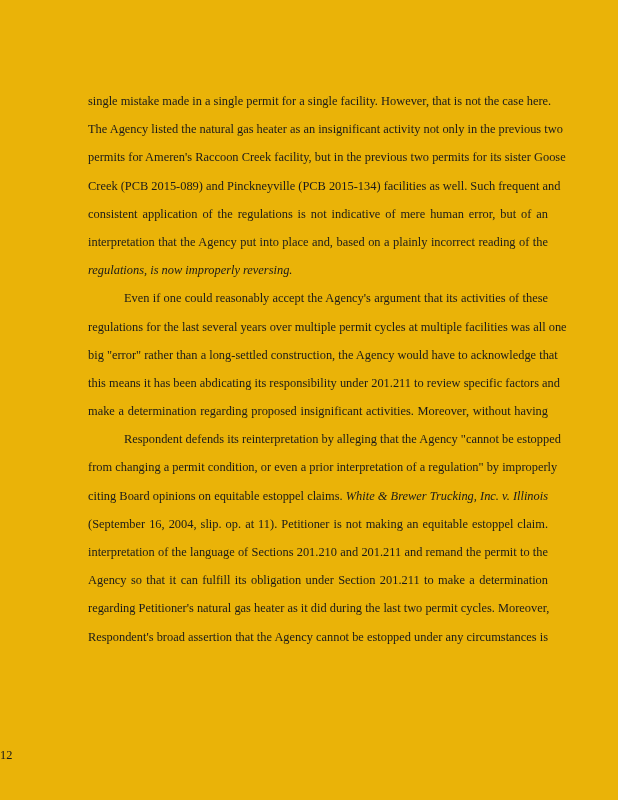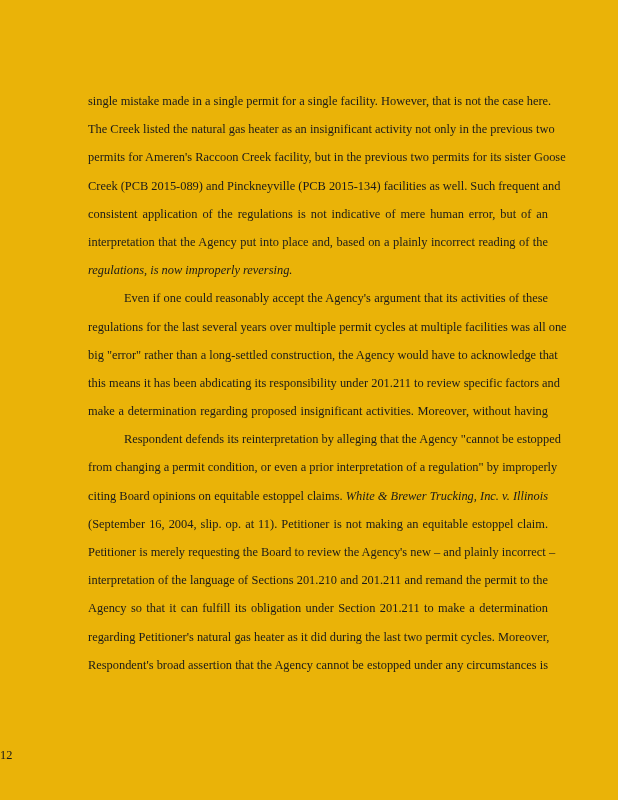--- a/index.html
+++ b/index.html
@@ -21,42 +21,41 @@
   }
 </style>
 </head>
 <body>
 
 <div class="page">
   <div class="body-text">
 
     <div>
       <span class="line">single mistake made in a single permit for a single facility.  However, that is not the case here.</span>
-      <span class="line">The Creek listed the natural gas heater as an insignificant activity not only in the previous two</span>
+      <span class="line">The Agency listed the natural gas heater as an insignificant activity not only in the previous two</span>
       <span class="line">permits for Ameren's Raccoon Creek facility, but in the previous two permits for its sister Goose</span>
       <span class="line">Creek (PCB 2015-089) and Pinckneyville (PCB 2015-134) facilities as well.  Such frequent and</span>
       <span class="line">consistent application of the regulations is not indicative of mere human error, but of an</span>
       <span class="line">interpretation that the Agency put into place and, based on a plainly incorrect reading of the</span>
       <span class="line last">regulations, is now improperly reversing.</span>
     </div>
 
     <div>
       <span class="line indent">Even if one could reasonably accept the Agency's argument that its activities of these</span>
       <span class="line">regulations for the last several years over multiple permit cycles at multiple facilities was all one</span>
       <span class="line">big "error" rather than a long-settled construction, the Agency would have to acknowledge that</span>
       <span class="line">this means it has been abdicating its responsibility under 201.211 to review specific factors and</span>
       <span class="line">make a determination regarding proposed insignificant activities.  Moreover, without having</span>
     </div>
 
     <div>
       <span class="line indent">Respondent defends its reinterpretation by alleging that the Agency "cannot be estopped</span>
       <span class="line">from changing a permit condition, or even a prior interpretation of a regulation" by improperly</span>
       <span class="line"><span>citing Board opinions on equitable estoppel claims.  </span><em>White &amp; Brewer Trucking, Inc. v. Illinois</em></span>
       <span class="line">(September 16, 2004, slip. op. at 11).  Petitioner is not making an equitable estoppel claim.</span>
-      <span class="line">Petitioner is merely requesting the Board to review the Agency's new – and plainly incorrect –</span>
       <span class="line">interpretation of the language of Sections 201.210 and 201.211 and remand the permit to the</span>
       <span class="line">Agency so that it can fulfill its obligation under Section 201.211 to make a determination</span>
       <span class="line">regarding Petitioner's natural gas heater as it did during the last two permit cycles.  Moreover,</span>
       <span class="line">Respondent's broad assertion that the Agency cannot be estopped under any circumstances is</span>
     </div>
 
   </div>
   <div class="page-number">12</div>
 </div>
 

